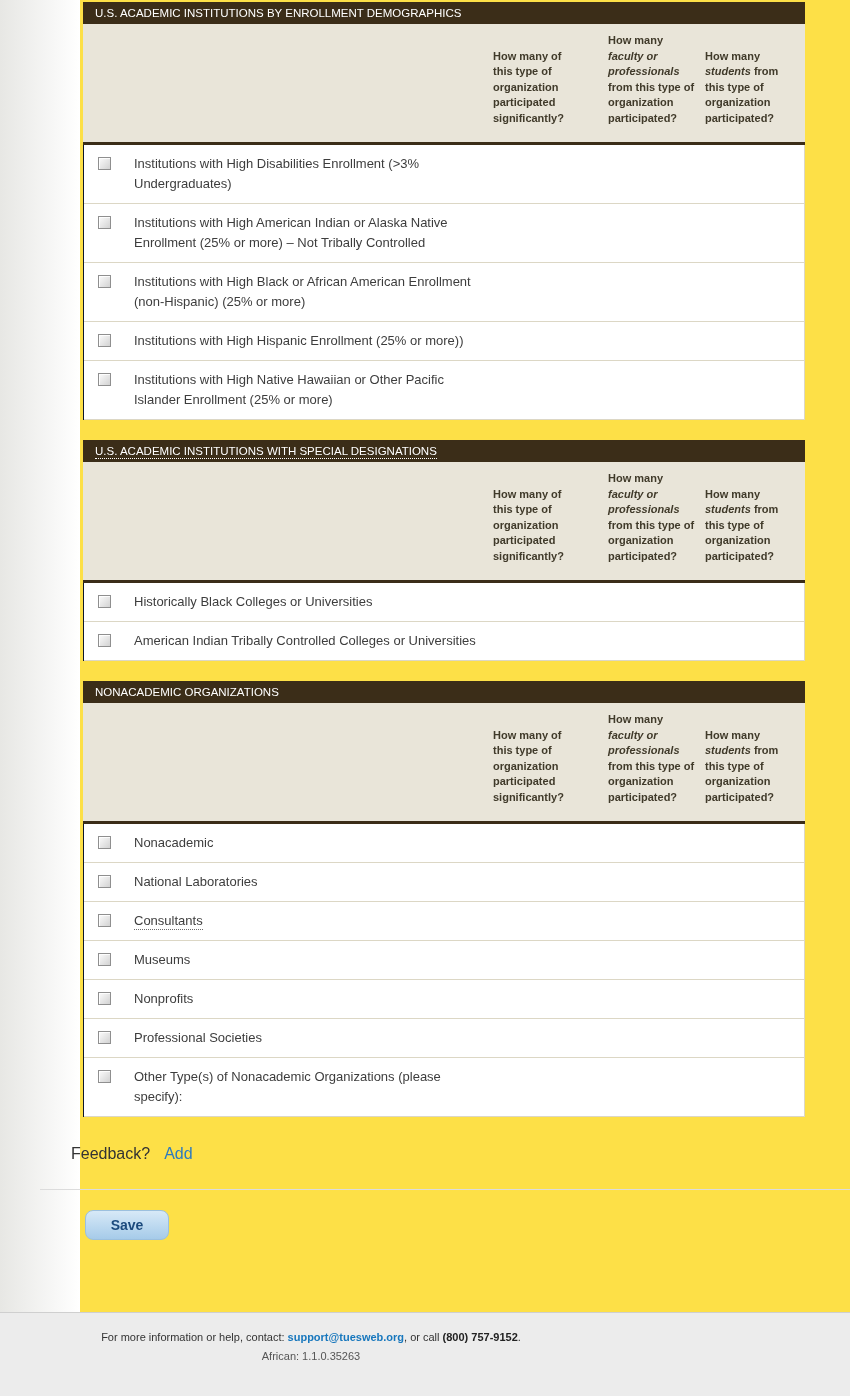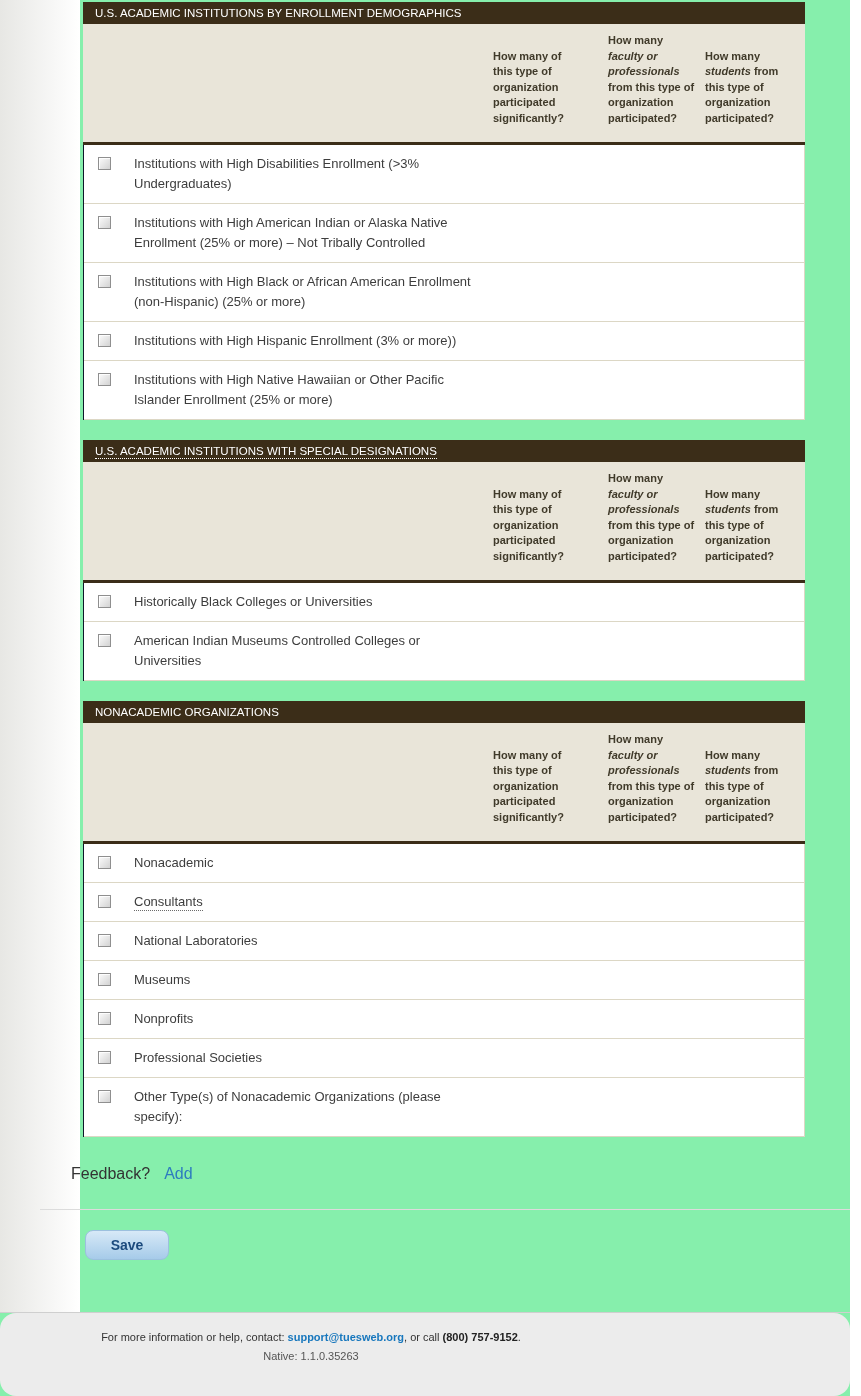--- a/index.html
+++ b/index.html
@@ -1,19 +1,19 @@
 <!DOCTYPE html>
 <html><head>
 <meta charset="utf-8">
 <style>
   * { box-sizing: border-box; }
   html,body { margin:0; padding:0; background:#fff; }
   body { font-family:"Liberation Sans", sans-serif; }
 
-  .page { position:relative; width:850px; height:1396px; background:#86efac; overflow:hidden; }
+  .page { position:relative; width:850px; height:1396px; background:#fde047; overflow:hidden; }
 
   
   .main { position:relative; height:1313px; border-bottom:1px solid #cfcfcf; padding-top:2px; }
   .left-gradient { position:absolute; left:0; top:0; width:80px; height:100%;
                    background:linear-gradient(to right,#e7e7e4,#ffffff); }
   .right-line { position:absolute; left:856px; top:0; width:1px; height:100%; background:#d8d8d8; }
   .content { position:relative; }
 
   
   .section { width:722px; margin-left:83px; }
@@ -34,21 +34,21 @@
   
   .feedback-row { margin:28px 0 0 71px; font-size:16px; color:#333; }
   .feedback-add { color:#2d7bbf; text-decoration:none; margin-left:14px; cursor:pointer; }
   .divider { margin:26px 0 0 40px; width:818px; height:1px; background:#dcdcdc; }
   .save-btn { display:block; margin:20px 0 0 85px; width:84px; height:30px;
               border:1px solid #9cc0de; border-radius:8px;
               background:linear-gradient(#d7e9f7,#a6cbe9);
               font-family:Liberation Sans, sans-serif; font-weight:bold; font-size:14px; color:#1b4a7d; cursor:pointer; }
 
   
-  .footer { height:83px; background:#ececec; padding-top:18px;border-radius:16px; }
+  .footer { height:83px; background:#ececec; padding-top:18px; }
   .f-inner { margin-left:85px; width:452px; text-align:center; font-size:11px; color:#333; }
   .f-line { margin-bottom:7px; }
   .f-email { color:#1777bd; font-weight:bold; text-decoration:none; cursor:pointer; }
   .f-phone { font-weight:bold; color:#222; }
   .f-omb { color:#9b9b9b; margin-bottom:7px; }
   .f-version { color:#555; }
 </style>
 </head>
 <body>
 
@@ -74,21 +74,21 @@
               <div class="row">
                 <span class="cb" aria-checked="false"></span>
                 <span class="row-label"><span>Institutions with High American Indian or Alaska Native Enrollment (25% or more) – Not Tribally Controlled</span></span>
               </div>
               <div class="row">
                 <span class="cb" aria-checked="false"></span>
                 <span class="row-label"><span>Institutions with High Black or African American Enrollment (non-Hispanic) (25% or more)</span></span>
               </div>
               <div class="row">
                 <span class="cb" aria-checked="false"></span>
-                <span class="row-label"><span>Institutions with High Hispanic Enrollment (3% or more))</span></span>
+                <span class="row-label"><span>Institutions with High Hispanic Enrollment (25% or more))</span></span>
               </div>
               <div class="row">
                 <span class="cb" aria-checked="false"></span>
                 <span class="row-label"><span>Institutions with High Native Hawaiian or Other Pacific Islander Enrollment (25% or more)</span></span>
               </div>
             </div>
           </div>
           <div class="section">
             <div class="section-bar"><span class="t-underline">U.S. ACADEMIC INSTITUTIONS WITH SPECIAL DESIGNATIONS</span></div>
             <div class="col-header">
@@ -96,43 +96,43 @@
               <div class="colh" style="left: 525px; width: 92px;"><span>How many </span><span style="font-style: italic;">faculty or professionals</span><span> from this type of organization participated?</span></div>
               <div class="colh" style="left: 622px; width: 88px;"><span>How many </span><span style="font-style: italic;">students</span><span> from this type of organization participated?</span></div>
             </div>
             <div class="rows">
               <div class="row">
                 <span class="cb" aria-checked="false"></span>
                 <span class="row-label"><span>Historically Black Colleges or Universities</span></span>
               </div>
               <div class="row">
                 <span class="cb" aria-checked="false"></span>
-                <span class="row-label"><span>American Indian Museums Controlled Colleges or Universities</span></span>
+                <span class="row-label"><span>American Indian Tribally Controlled Colleges or Universities</span></span>
               </div>
             </div>
           </div>
           <div class="section">
             <div class="section-bar"><span>NONACADEMIC ORGANIZATIONS</span></div>
             <div class="col-header">
               <div class="colh" style="left: 410px; width: 82px;"><span>How many of this type of organization participated significantly?</span></div>
               <div class="colh" style="left: 525px; width: 92px;"><span>How many </span><span style="font-style: italic;">faculty or professionals</span><span> from this type of organization participated?</span></div>
               <div class="colh" style="left: 622px; width: 88px;"><span>How many </span><span style="font-style: italic;">students</span><span> from this type of organization participated?</span></div>
             </div>
             <div class="rows">
               <div class="row">
                 <span class="cb" aria-checked="false"></span>
                 <span class="row-label"><span>Nonacademic</span></span>
               </div>
               <div class="row">
                 <span class="cb" aria-checked="false"></span>
-                <span class="row-label"><span class="defterm">Consultants</span></span>
+                <span class="row-label"><span>National Laboratories</span></span>
               </div>
               <div class="row">
                 <span class="cb" aria-checked="false"></span>
-                <span class="row-label"><span>National Laboratories</span></span>
+                <span class="row-label"><span class="defterm">Consultants</span></span>
               </div>
               <div class="row">
                 <span class="cb" aria-checked="false"></span>
                 <span class="row-label"><span>Museums</span></span>
               </div>
               <div class="row">
                 <span class="cb" aria-checked="false"></span>
                 <span class="row-label"><span>Nonprofits</span></span>
               </div>
               <div class="row">
@@ -153,16 +153,16 @@
 
       <div class="divider"></div>
 
       <button class="save-btn">Save</button>
     </div>
   </div>
 
   <div class="footer">
     <div class="f-inner">
       <div class="f-line"><span>For more information or help, contact: </span><a class="f-email">support@tuesweb.org</a><span>, or call </span><span class="f-phone">(800) 757-9152</span><span>.</span></div>
-      <div class="f-version">Native: 1.1.0.35263</div>
+      <div class="f-version">African: 1.1.0.35263</div>
     </div>
   </div>
 </div>
 
 </body></html>

